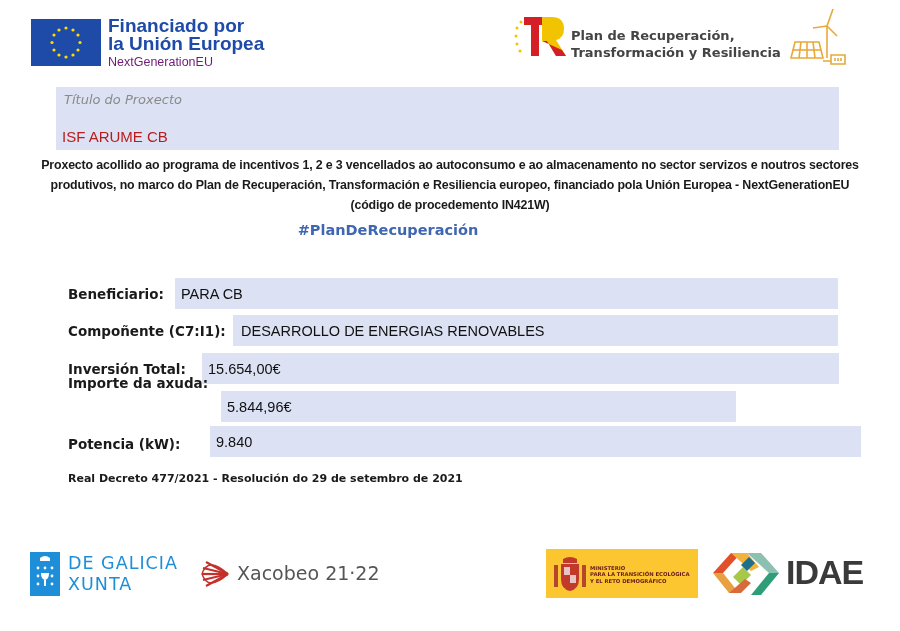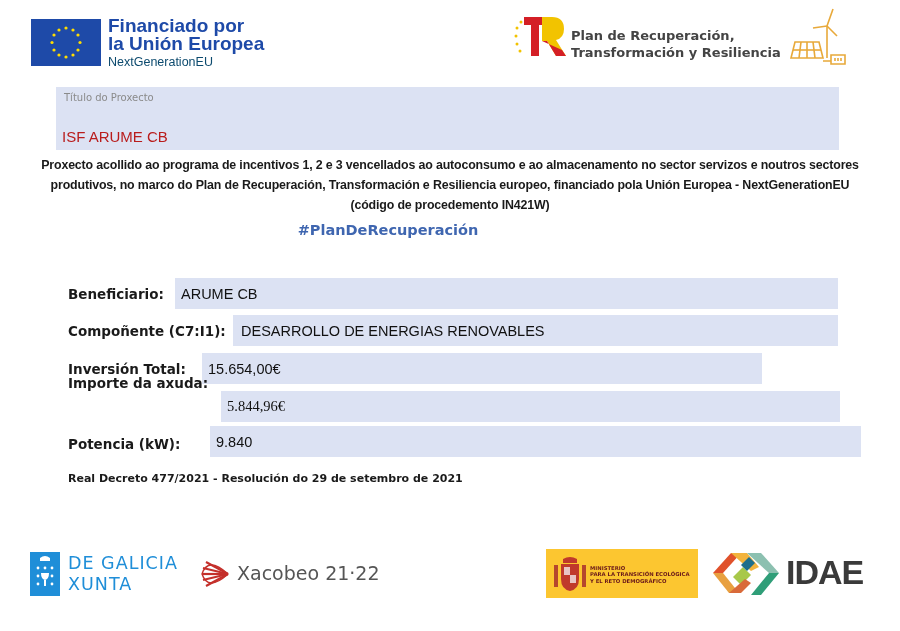--- a/index.html
+++ b/index.html
@@ -5,29 +5,29 @@
   * { box-sizing: border-box; margin: 0; padding: 0; }
   html, body { width: 900px; height: 631px; background: #ffffff; overflow: hidden; }
   body { position: relative; font-family: "DejaVu Sans", sans-serif; color: #1a1a1a; }
 
   .abs { position: absolute; }
 
   
   .eu-flag { left: 31px; top: 19px; width: 70px; height: 47px; background: #1e4aa8; }
   .eu-text { left: 108px; top: 17px; }
   .eu-line1, .eu-line2 { font-family: "Liberation Sans", sans-serif; font-weight: bold; color: #1e4aa8; font-size: 19px; line-height: 18px; }
-  .eu-line3 { font-family: "Liberation Sans", sans-serif; color: #0c4a6e; font-size: 12.5px; line-height: 17px; margin-top: 1px; }
+  .eu-line3 { font-family: "Liberation Sans", sans-serif; color: #701a75; font-size: 12.5px; line-height: 17px; margin-top: 1px; }
 
   .tr-logo { left: 512px; top: 14px; width: 56px; height: 44px; }
   .prtr-text { left: 571px; top: 27px; font-family: "DejaVu Sans", sans-serif; font-weight: bold; color: #444; font-size: 13px; line-height: 17px; }
   .energy-icon { left: 789px; top: 6px; width: 58px; height: 60px; }
 
   
   .title-box { left: 56px; top: 87px; width: 783px; height: 63px; background: #dce2f3; }
-  .title-label { left: 64px; top: 92px; font-size: 10px; color: #8a8a8a; font-family: "DejaVu Sans", sans-serif; }
+  .title-label { left: 64px; top: 92px; font-style: italic; font-size: 13px; color: #8a8a8a; font-family: "DejaVu Sans", sans-serif; }
   .title-value { left: 62px; top: 128px; font-family: "Liberation Sans", sans-serif; font-size: 15px; color: #b91c1c; }
 
   .description { left: 40px; top: 155px; width: 820px; text-align: center; font-family: Liberation Sans, sans-serif; font-weight: bold; font-size: 12.4px; line-height: 20px; color: #1a1a1a; letter-spacing: -0.15px; }
   .hashtag { left: 0; top: 222px; width: 776px; text-align: center; font-family: "DejaVu Sans", sans-serif; font-weight: bold; font-size: 14.5px; color: #3f66b0; }
 
   
   .field-label { font-family: "DejaVu Sans", sans-serif; font-weight: bold; font-size: 13.5px; color: #1a1a1a; }
   .field-box { background: #dce2f3; height: 31px; display: flex; align-items: center; padding-left: 6px; font-family: "Liberation Sans", sans-serif; font-size: 14.5px; color: #111; }
 
   .decree { left: 68px; top: 472px; font-family: "DejaVu Sans", sans-serif; font-weight: bold; font-size: 11px; color: #1a1a1a; }
@@ -110,35 +110,35 @@
 
 <div class="abs title-box"></div>
 <div class="abs title-label">Título do Proxecto</div>
 <div class="abs title-value">ISF ARUME CB</div>
 
 <div class="abs description">Proxecto acollido ao programa de incentivos 1, 2 e 3 vencellados ao autoconsumo e ao almacenamento no sector servizos e noutros sectores produtivos, no marco do Plan de Recuperación, Transformación e Resiliencia europeo, financiado pola Unión Europea - NextGenerationEU (código de procedemento IN421W)</div>
 <div class="abs hashtag">#PlanDeRecuperación</div>
 
 <div class="abs field-label" style="left:68px; top:286px;">Beneficiario:</div>
 <div class="abs field-box" style="left:175px; top:278px; width:663px;">
-  <span>ARUME CB</span>
+  <span>PARA CB</span>
 </div>
 
 <div class="abs field-label" style="left:68px; top:323px;">Compoñente (C7:I1):</div>
 <div class="abs field-box" style="left:233px; top:315px; width:605px; padding-left:8px;text-align:right;">
   <span>DESARROLLO DE ENERGIAS RENOVABLES</span>
 </div>
 
 <div class="abs field-label" style="left:68px; top:361px;">Inversión Total:</div>
-<div class="abs field-box" style="left:202px; top:353px; width:560px;">
+<div class="abs field-box" style="left:202px; top:353px; width:637px;">
   <span>15.654,00€</span>
 </div>
 
 <div class="abs field-label" style="left:68px; top:375px;text-align:center;">Importe da axuda:</div>
-<div class="abs field-box" style="left:221px; top:391px; width:619px;font-family:Liberation Serif, serif;">
+<div class="abs field-box" style="left:221px; top:391px; width:515px;">
   <span>5.844,96€</span>
 </div>
 
 <div class="abs field-label" style="left:68px; top:436px;">Potencia (kW):</div>
 <div class="abs field-box" style="left:189px; top:426px; width:651px;margin-left:21px;">
   <span>9.840</span>
 </div>
 
 <div class="abs decree">Real Decreto 477/2021 -  Resolución do 29 de setembro de 2021</div>
 

